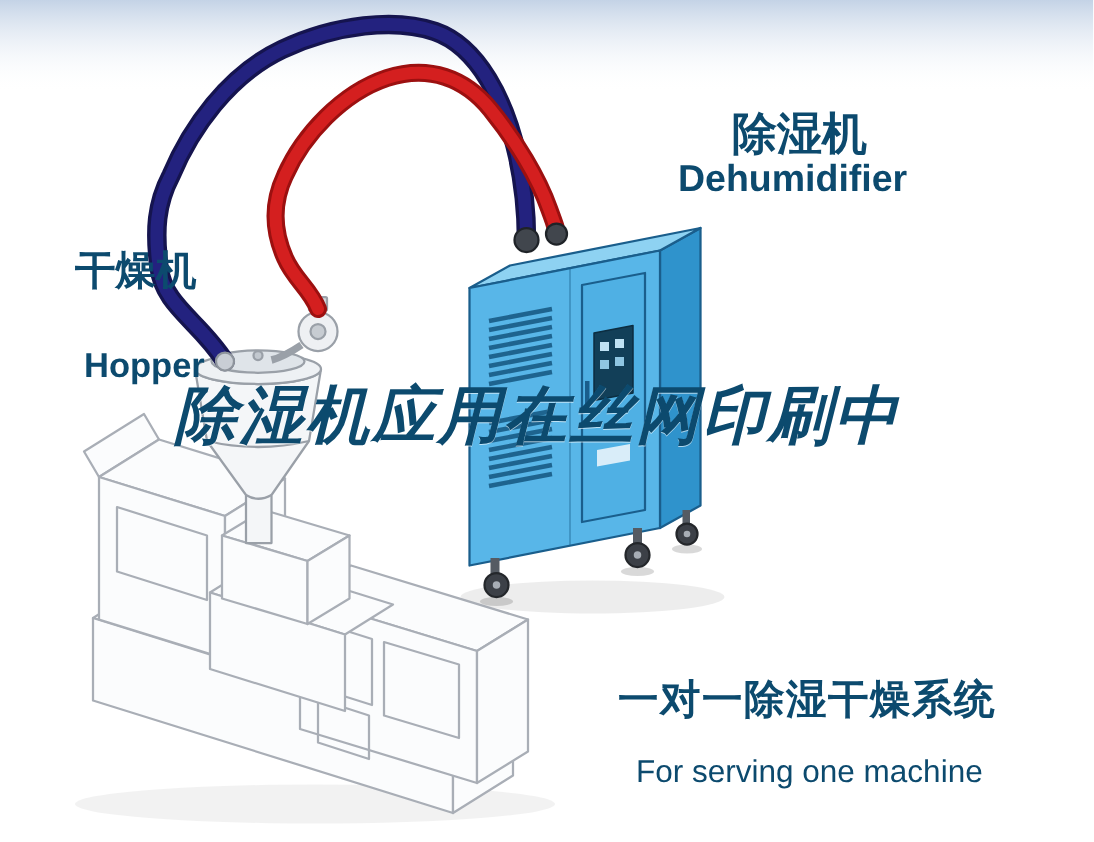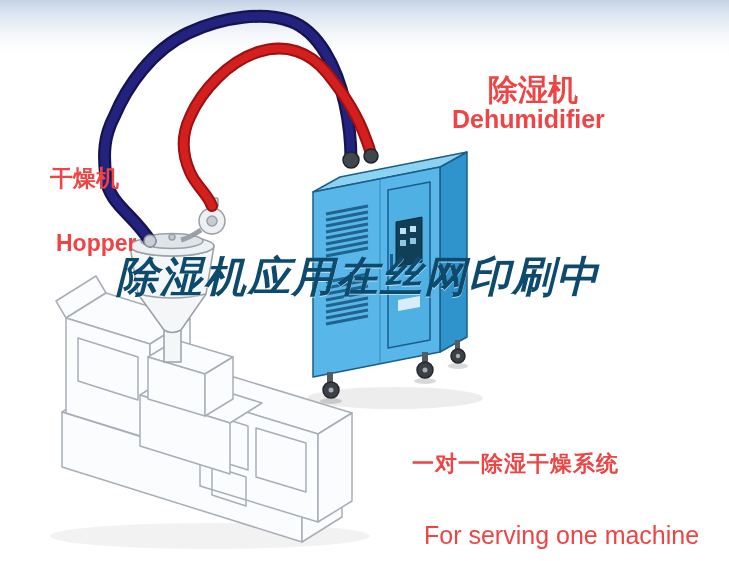--- a/index.html
+++ b/index.html
@@ -4,34 +4,34 @@
 <style>
   html,body{margin:0;padding:0;background:#ffffff;}
   .canvas{
     position:relative;
     width:729px;height:561px;
     background:#ffffff;
     overflow:hidden;
     font-family:"Liberation Sans",sans-serif;
   }
   .canvas svg{position:absolute;left:0;top:0;}
-  .lbl{position:absolute;color:#ef4444;line-height:1.05;white-space:nowrap;z-index:5;}
+  .lbl{position:absolute;color:#0c4a6e;line-height:1.05;white-space:nowrap;z-index:5;}
   .serif{font-family:Liberation Sans, sans-serif;}
-  .lbl-dryer-cn{left:50px;top:166px;font-size:23px;font-weight:700;}
+  .lbl-dryer-cn{left:50px;top:166px;font-size:27px;font-weight:700;}
   .lbl-dryer-en{left:56px;top:199px;font-size:23px;font-weight:700;margin-top:32px;}
   .lbl-dehum-cn{left:488px;top:74px;font-size:30px;font-weight:700;}
   .lbl-dehum-en{left:452px;top:106px;font-size:25px;font-weight:700;}
   .main-title{
     left:116px;top:255px;
     font-size:42px;font-weight:800;font-style:italic;
     letter-spacing:2px;color:#0c4a6e;
     text-shadow:0 1px 0 rgba(255,255,255,.6);
   }
-  .cap-cn{left:412px;top:452px;font-size:22px;font-weight:700;letter-spacing:1px;}
-  .cap-en{left:424px;top:522px;font-size:25px;}
+  .cap-cn{left:412px;top:452px;font-size:27px;font-weight:700;letter-spacing:1px;}
+  .cap-en{left:424px;top:504px;font-size:21px;}
 </style>
 </head>
 <body>
 
 <div class="canvas">
 
   <svg width="729" height="561" viewBox="0 0 729 561">
     <defs>
       <linearGradient id="sky" x1="0" y1="0" x2="0" y2="1">
         <stop offset="0" stop-color="#c4d3e6"></stop>

